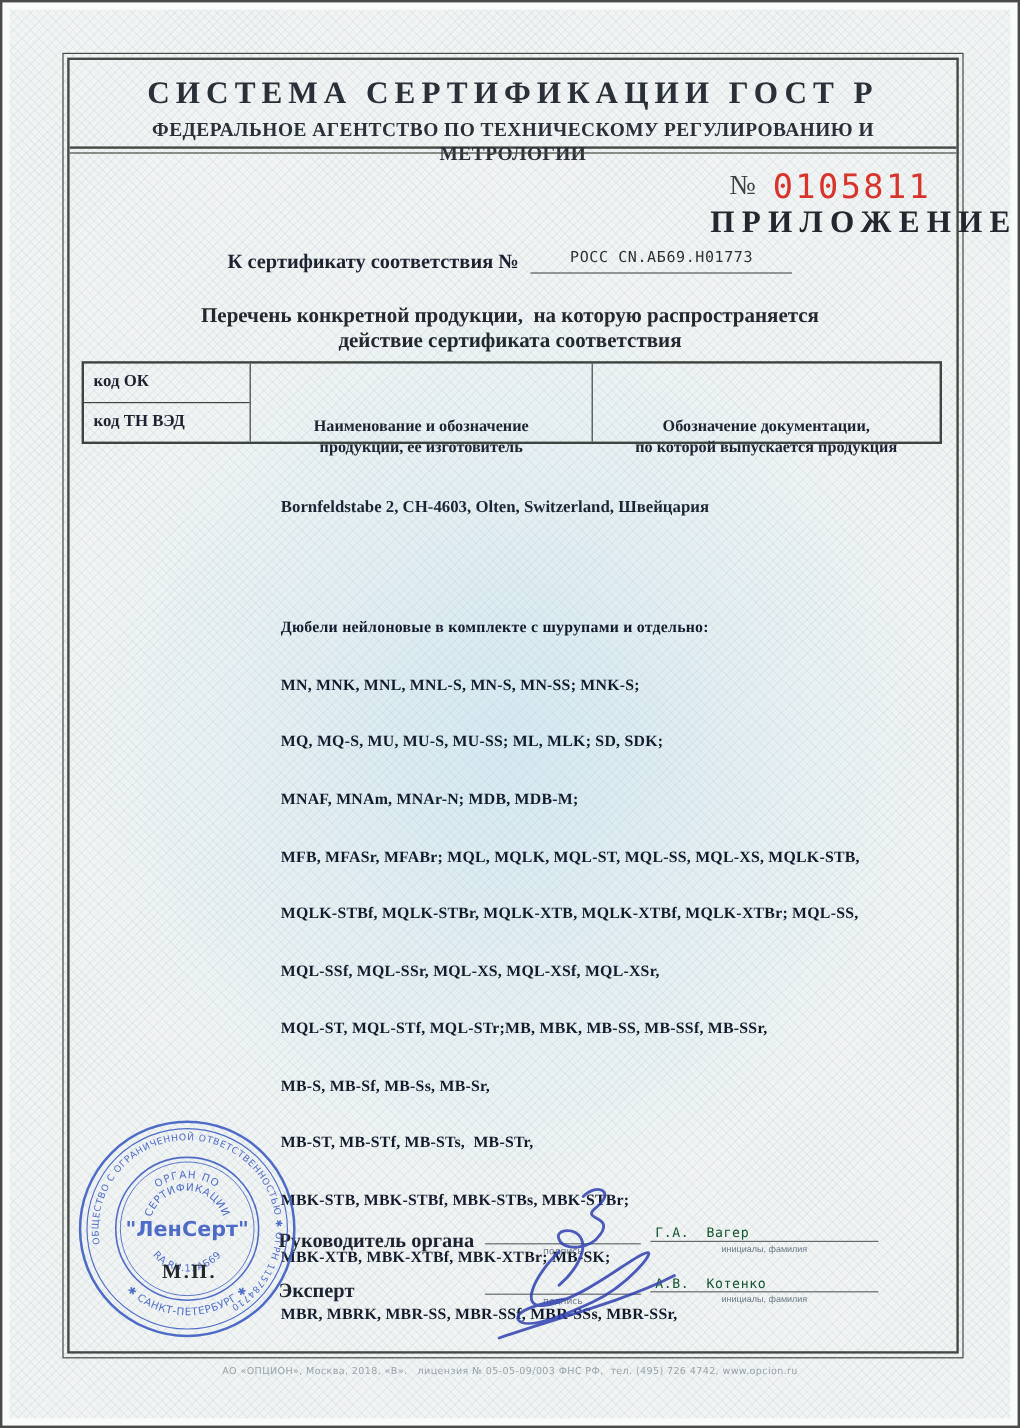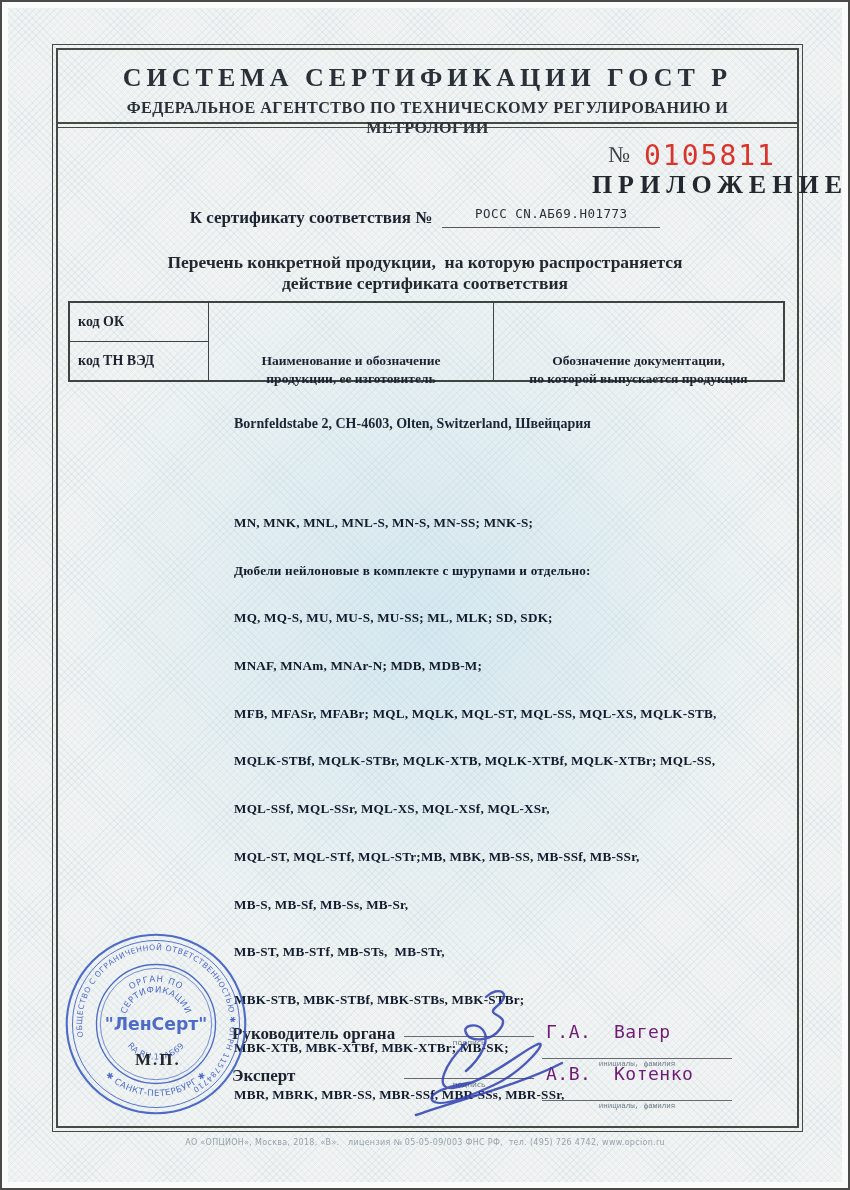--- a/index.html
+++ b/index.html
@@ -57,21 +57,21 @@
     font-family:"DejaVu Sans Mono", monospace; font-size:12.5px; letter-spacing:.5px;
     color:#2c2f36; border-bottom:1px solid #55585c; padding-bottom:6px;
     transform:translateY(-2px); white-space:pre;
   }
   .subtitle{
     position:absolute; top:250px; left:0; width:100%; text-align:center;
     font-size:17.5px; font-weight:bold; line-height:21px; color:#23282f;
     white-space:pre-wrap;
   }
   .prod-table{
-    position:absolute; top:299px; left:66px; width:717px; height:81px;
+    position:absolute; top:299px; left:66px; width:717px; height:69px;
     border:2px solid #3e443f; display:flex;
   }
   .pt-col1{width:139px; border-right:1.5px solid #3e443f; display:flex; flex-direction:column;}
   .pt-col1 .cell{flex:1; display:flex; align-items:center; padding-left:8px;
     font-size:14px; font-weight:bold;}
   .pt-col1 .cell:first-child{border-bottom:1px solid #3e443f;}
   .pt-col2{width:285px; border-right:1.5px solid #3e443f;}
   .pt-col3{flex:1;}
   .pt-head{
     height:100%; display:flex; flex-direction:column; justify-content:center;
@@ -95,26 +95,26 @@
   .sign-row2{top:1060px;}
   .sign-label{width:172px; font-size:17px; font-weight:bold; padding-top:4px;}
   .sig-cell{width:130px; margin-right:8px;}
   .sigline{height:17px; border-bottom:1px solid #666a6e;}
   .sig-caption{
     font-family:"DejaVu Sans", sans-serif; font-size:7.5px; color:#6b7885;
     text-align:center; padding-top:1px;
   }
   .name-cell{width:190px;}
   .name-val{
-    font-family:"DejaVu Sans Mono", monospace; font-size:18px; letter-spacing:.5px;
-    color:#701a75; border-bottom:1px solid #666a6e; padding:1px 0 16px 4px;
+    font-family:"DejaVu Sans Mono", monospace; font-size:11px; letter-spacing:.5px;
+    color:#14532d; border-bottom:1px solid #666a6e; padding:1px 0 0 4px;
     white-space:pre;
   }
   .name-caption{
-    font-family:Liberation Mono, monospace; font-size:7.5px; color:#6b7885;
+    font-family:Liberation Sans, sans-serif; font-size:7.5px; color:#6b7885;
     text-align:center; padding-top:1px;
   }
   .stamp{position:absolute; left:58px; top:926px; width:192px; height:192px; opacity:.9;}
   .stamp text{fill:#3d5ec2; font-family:"DejaVu Sans", sans-serif;}
   .stamp circle{stroke:#3d5ec2; fill:none;}
   .mp-mark{
     position:absolute; left:133px; top:1048px; z-index:5;
     font-size:17px; font-weight:bold; letter-spacing:2px; color:#23262b;
   }
   .signatures{position:absolute; left:398px; top:985px; z-index:4;}
@@ -168,22 +168,22 @@
         <span>по которой выпускается продукция</span>
       </div>
     </div>
   </div>
 
   <div class="manufacturer">
     <div>Bornfeldstabe 2, CH-4603, Olten, Switzerland, Швейцария</div>
   </div>
 
   <div class="products">
+    <div>Дюбели нейлоновые в комплекте с шурупами и отдельно:</div>
     <div>MN, MNK, MNL, MNL-S, MN-S, MN-SS; MNK-S;</div>
-    <div>Дюбели нейлоновые в комплекте с шурупами и отдельно:</div>
     <div>MQ, MQ-S, MU, MU-S, MU-SS; ML, MLK; SD, SDK;</div>
     <div>MNAF, MNAm, MNAr-N; MDB, MDB-M;</div>
     <div>MFB, MFASr, MFABr; MQL, MQLK, MQL-ST, MQL-SS, MQL-XS, MQLK-STB,</div>
     <div>MQLK-STBf, MQLK-STBr, MQLK-XTB, MQLK-XTBf, MQLK-XTBr; MQL-SS,</div>
     <div>MQL-SSf, MQL-SSr, MQL-XS, MQL-XSf, MQL-XSr,</div>
     <div>MQL-ST, MQL-STf, MQL-STr;MB, MBK, MB-SS, MB-SSf, MB-SSr,</div>
     <div>MB-S, MB-Sf, MB-Ss, MB-Sr,</div>
     <div>MB-ST, MB-STf, MB-STs,  MB-STr,</div>
     <div>MBK-STB, MBK-STBf, MBK-STBs, MBK-STBr;</div>
     <div>MBK-XTB, MBK-XTBf, MBK-XTBr; MB-SK;</div>

